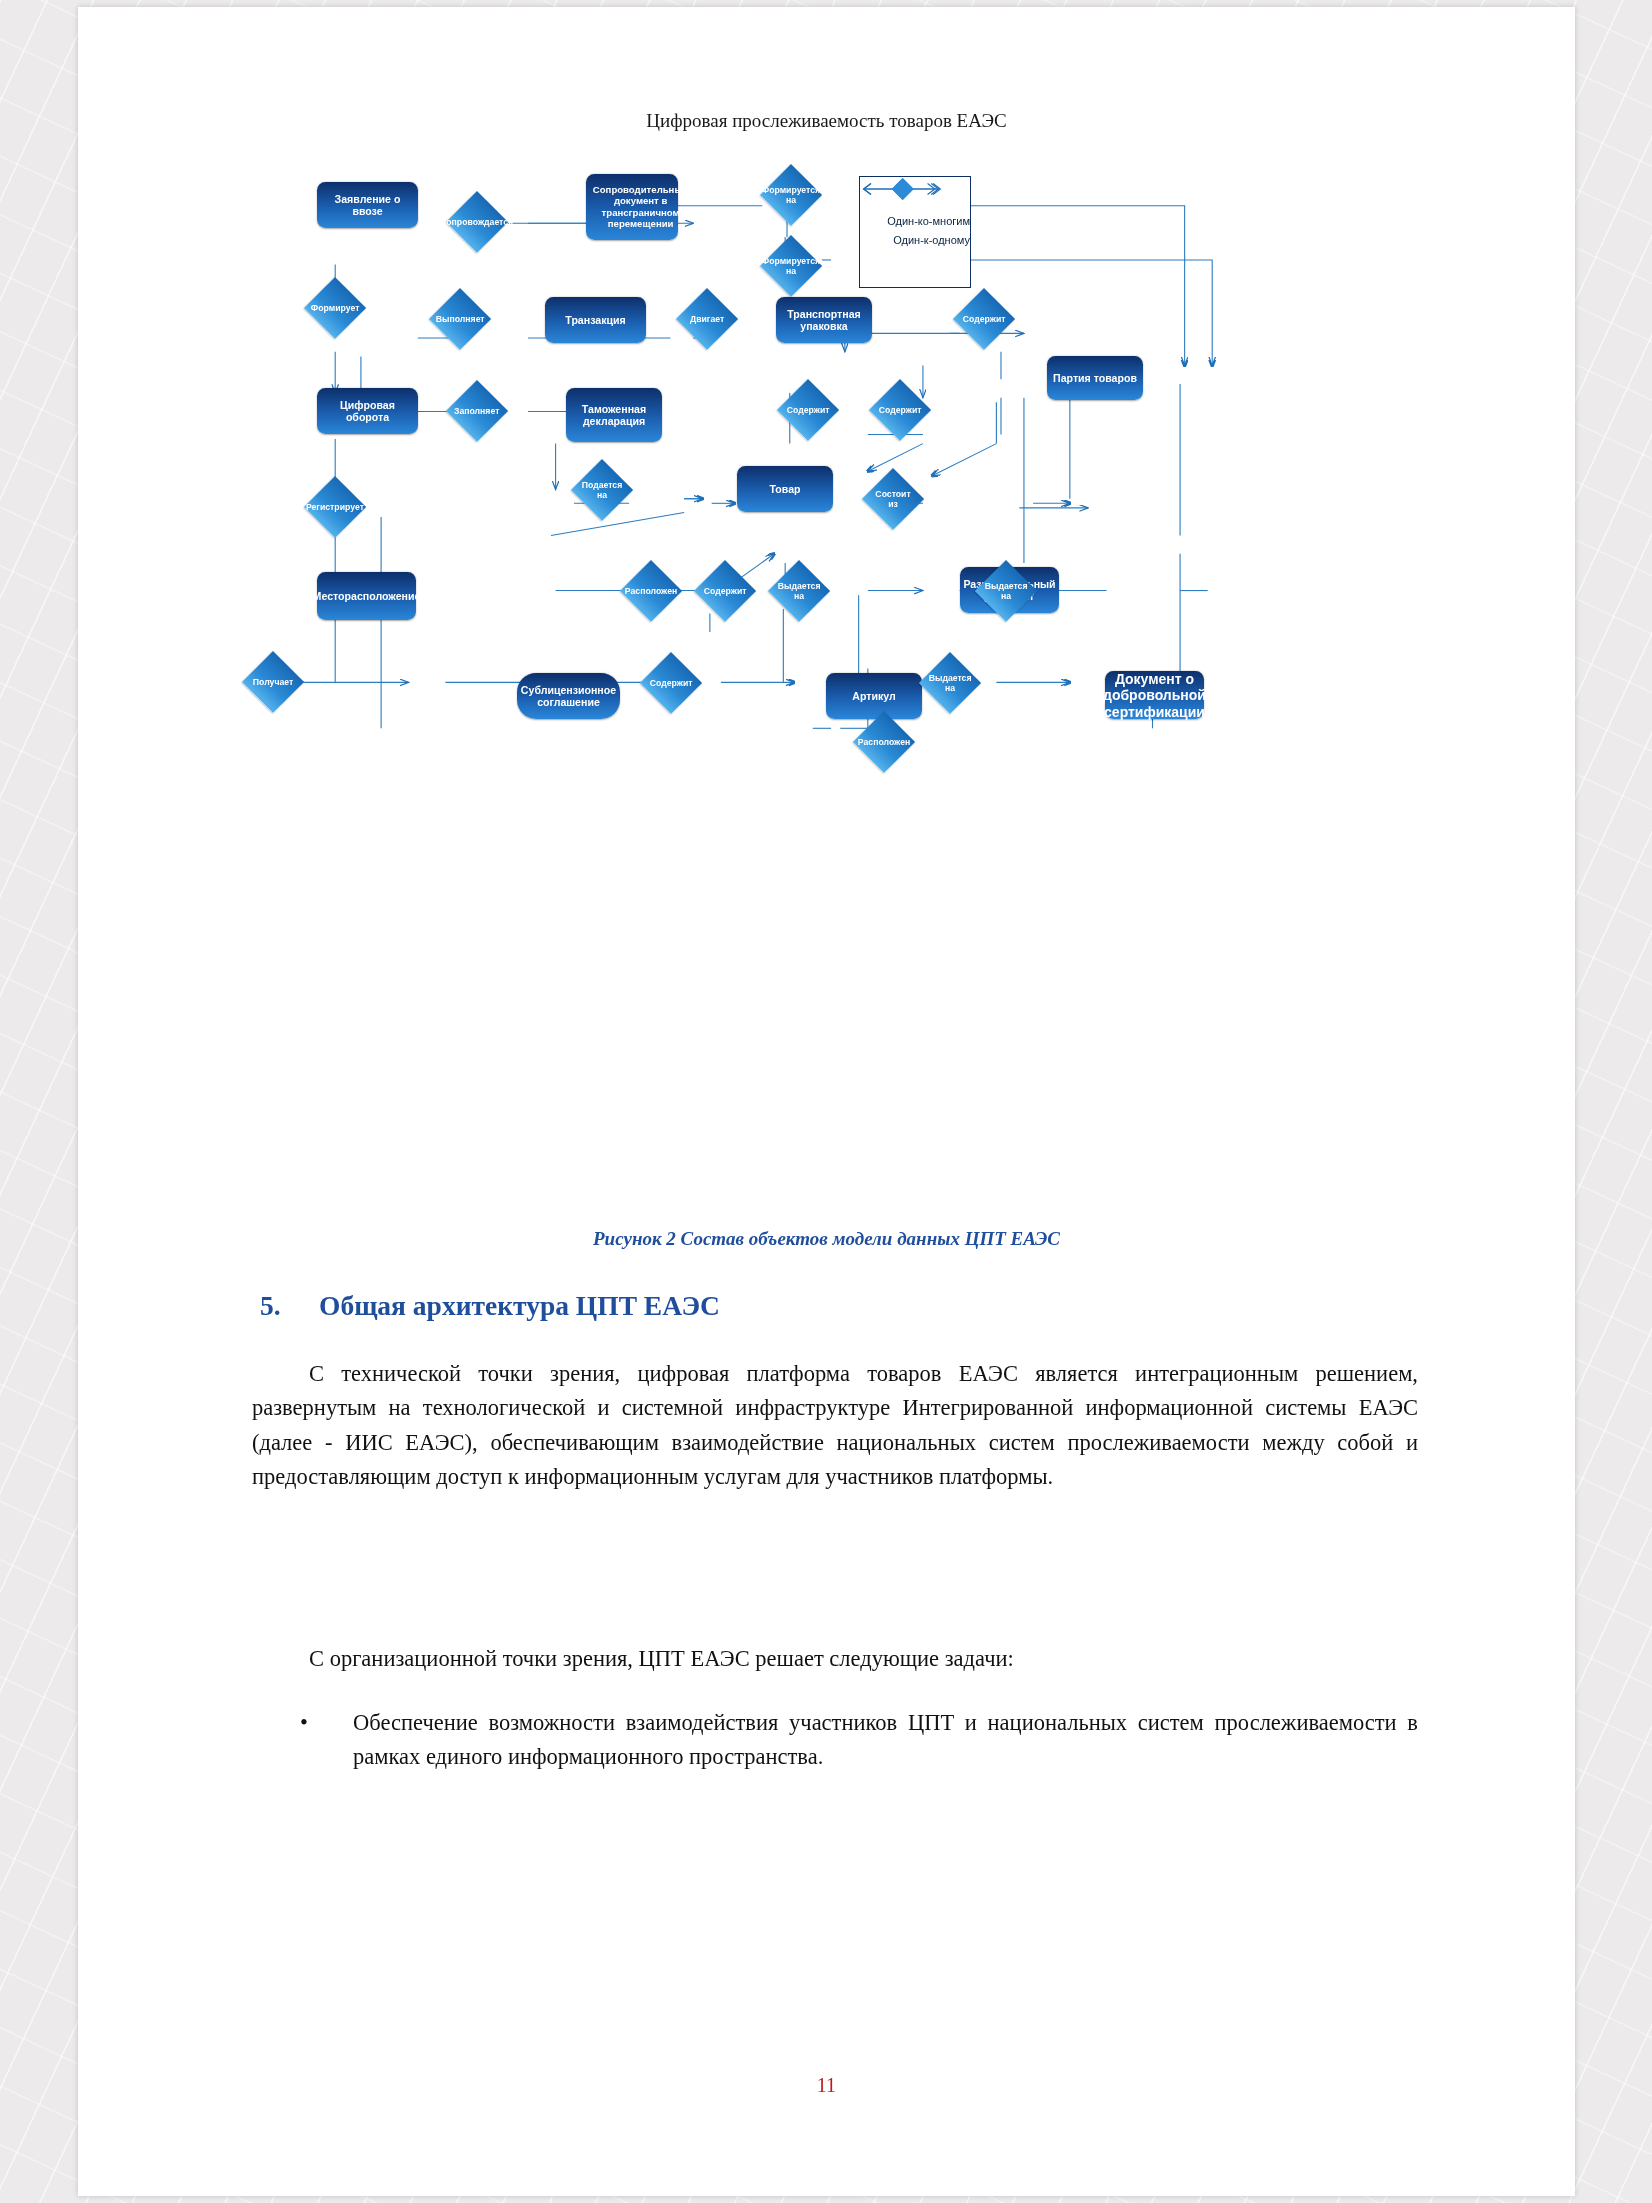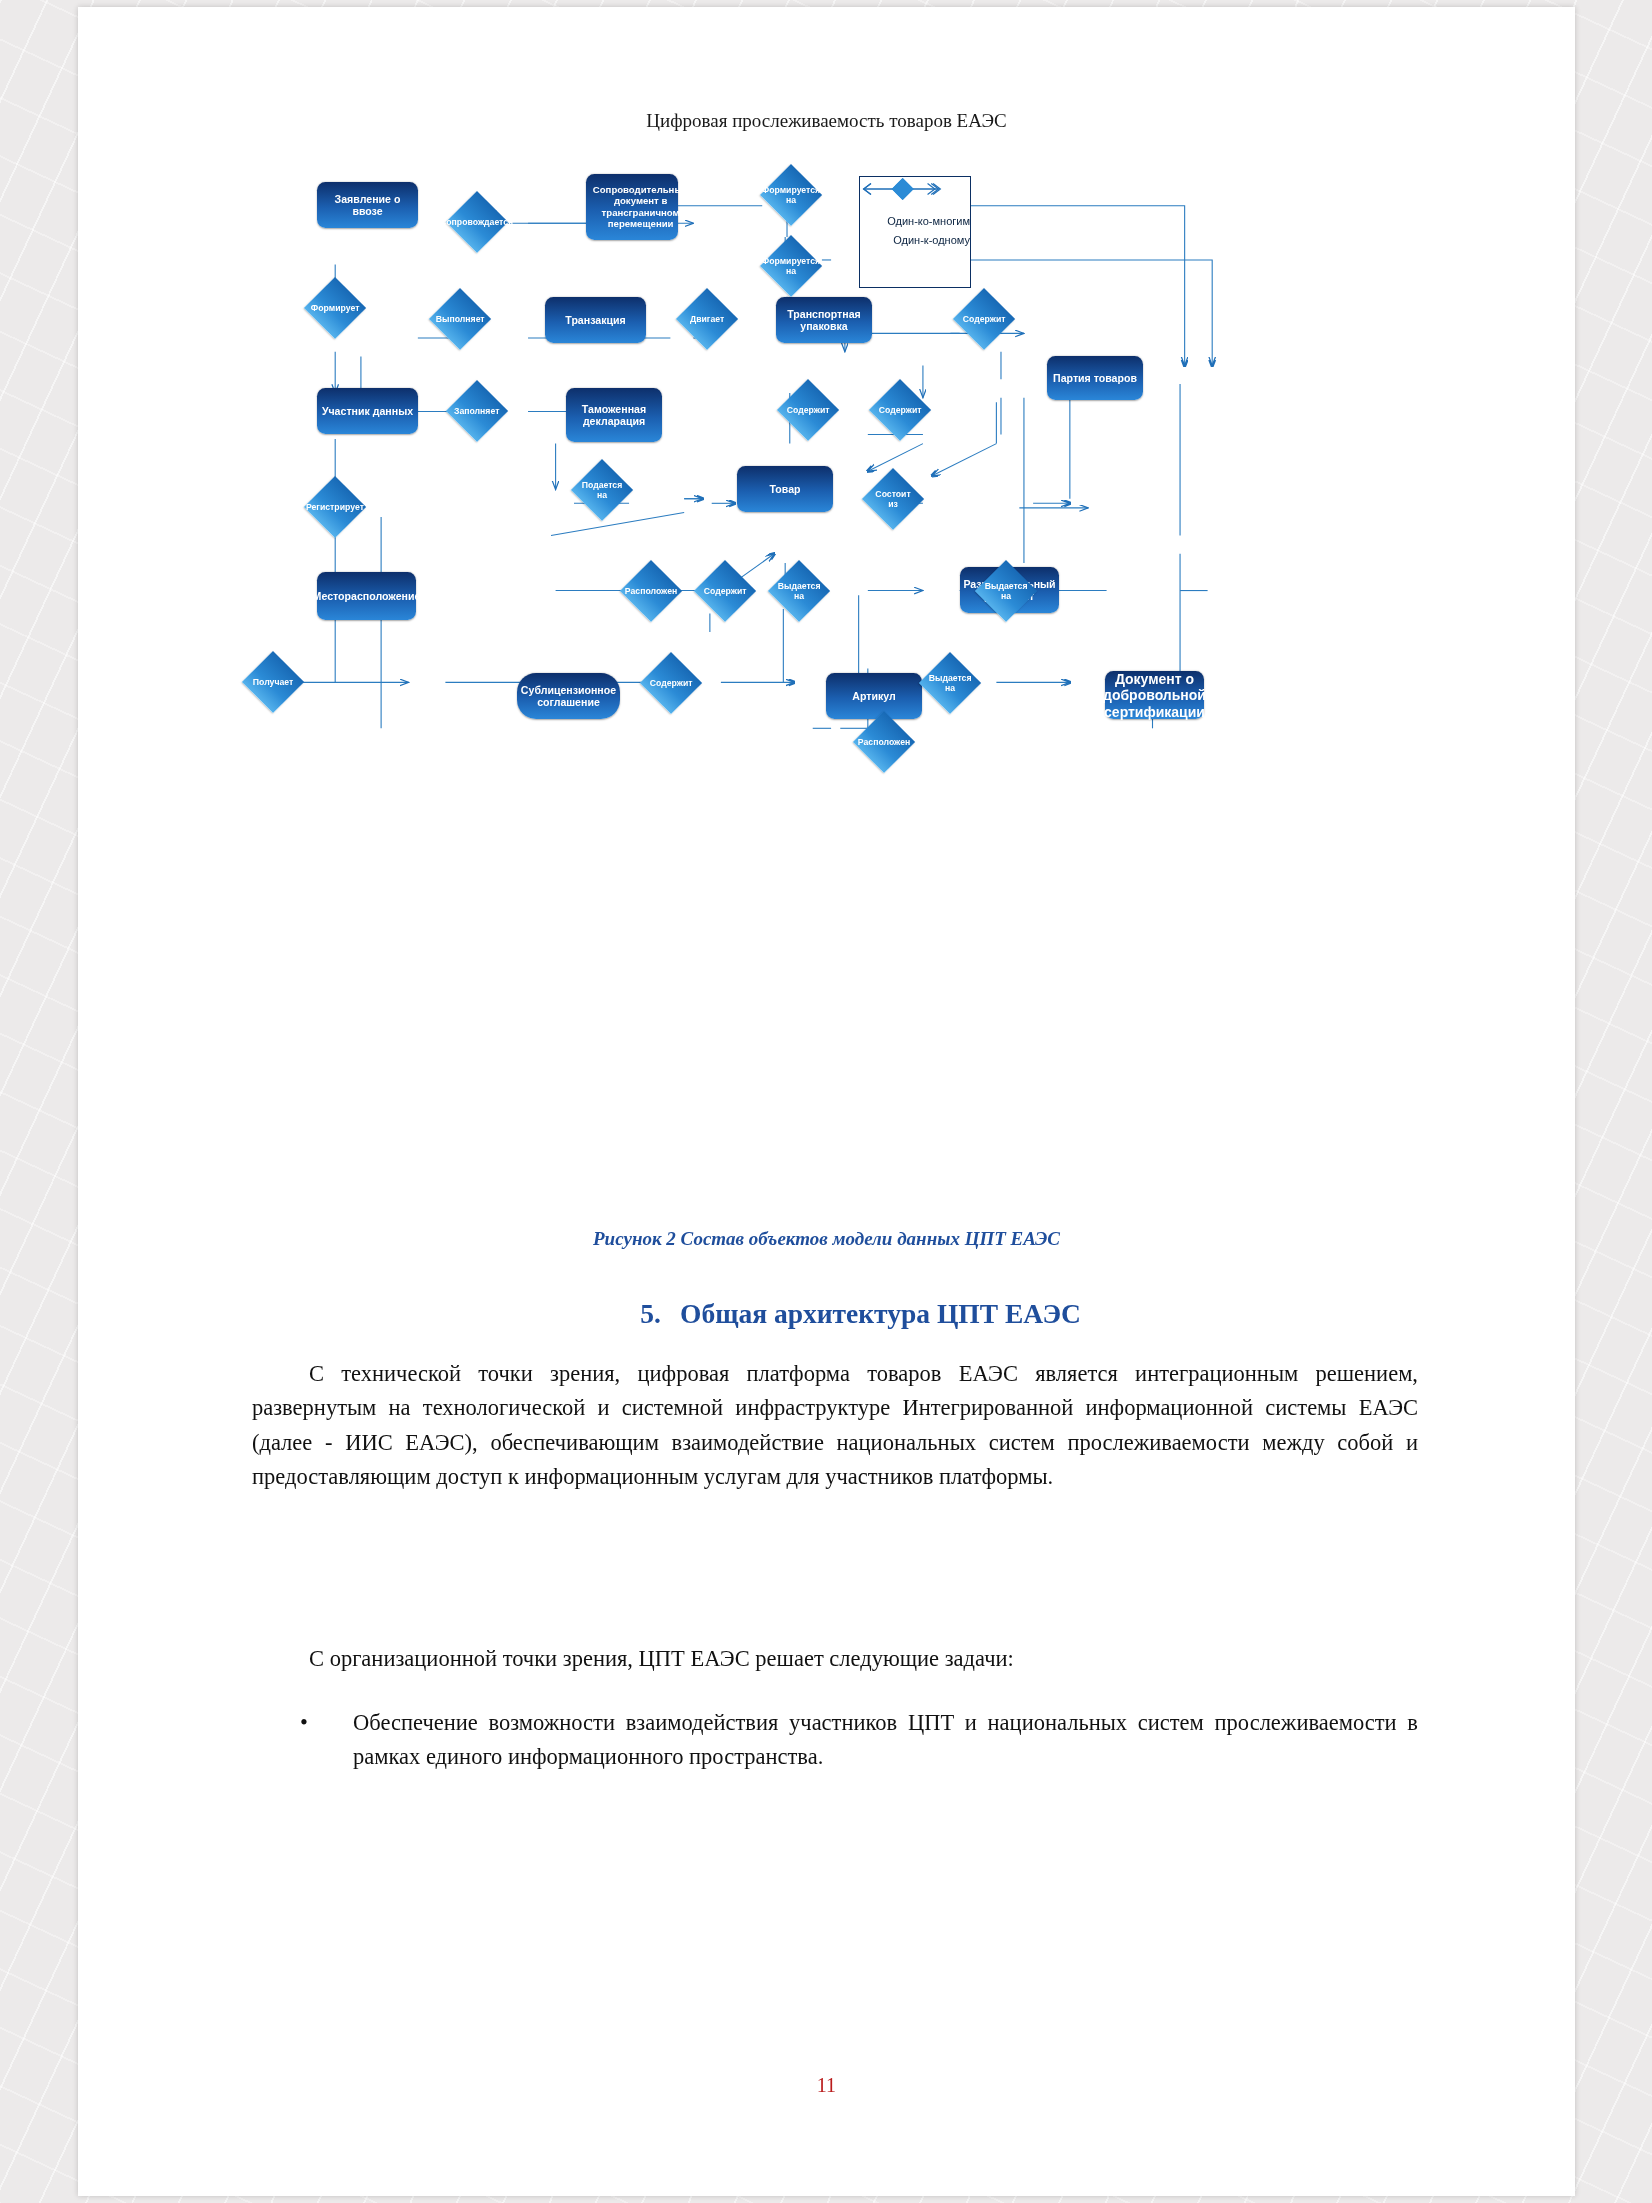--- a/index.html
+++ b/index.html
@@ -77,24 +77,23 @@
   .caption{
     position:absolute;
     top:1221px;left:0;width:100%;
     text-align:center;
     font-style:italic;font-weight:bold;
     font-size:19px;color:#1f4e9c;
   }
   h2.section{
     position:absolute;
     top:1275px;left:174px;width:1166px;
-    margin:16px;
+    margin:8px;
     font-size:27.5px;color:#1f4e9c;
     font-family:"Liberation Serif", serif;
-    text-align:center;
   }
   h2.section .num{display:inline-block;width:59px;}
   .body-text{
     position:absolute;
     left:174px;width:1166px;
     font-size:22.5px;
     line-height:1.52;
     text-align:justify;
     color:#111;
   }
@@ -246,21 +245,21 @@
     <div class="node rect" style="left:320px;top:129px;width:101px;height:46px;">
       <span>Транзакция</span>
     </div>
     <div class="node rect" style="left:551px;top:129px;width:96px;height:46px;">
       <span>Транспортная упаковка</span>
     </div>
     <div class="node rect" style="left:822px;top:188px;width:96px;height:44px;">
       <span>Партия товаров</span>
     </div>
     <div class="node rect" style="left:92px;top:220px;width:101px;height:46px;">
-      <span>Участник данных</span>
+      <span>Цифровая оборота</span>
     </div>
     <div class="node rect" style="left:341px;top:220px;width:96px;height:54px;">
       <span>Таможенная декларация</span>
     </div>
     <div class="node rect" style="left:512px;top:298px;width:96px;height:46px;">
       <span>Товар</span>
     </div>
     <div class="node rect" style="left:92px;top:404px;width:99px;height:48px;">
       <span>Месторасположение</span>
     </div>

